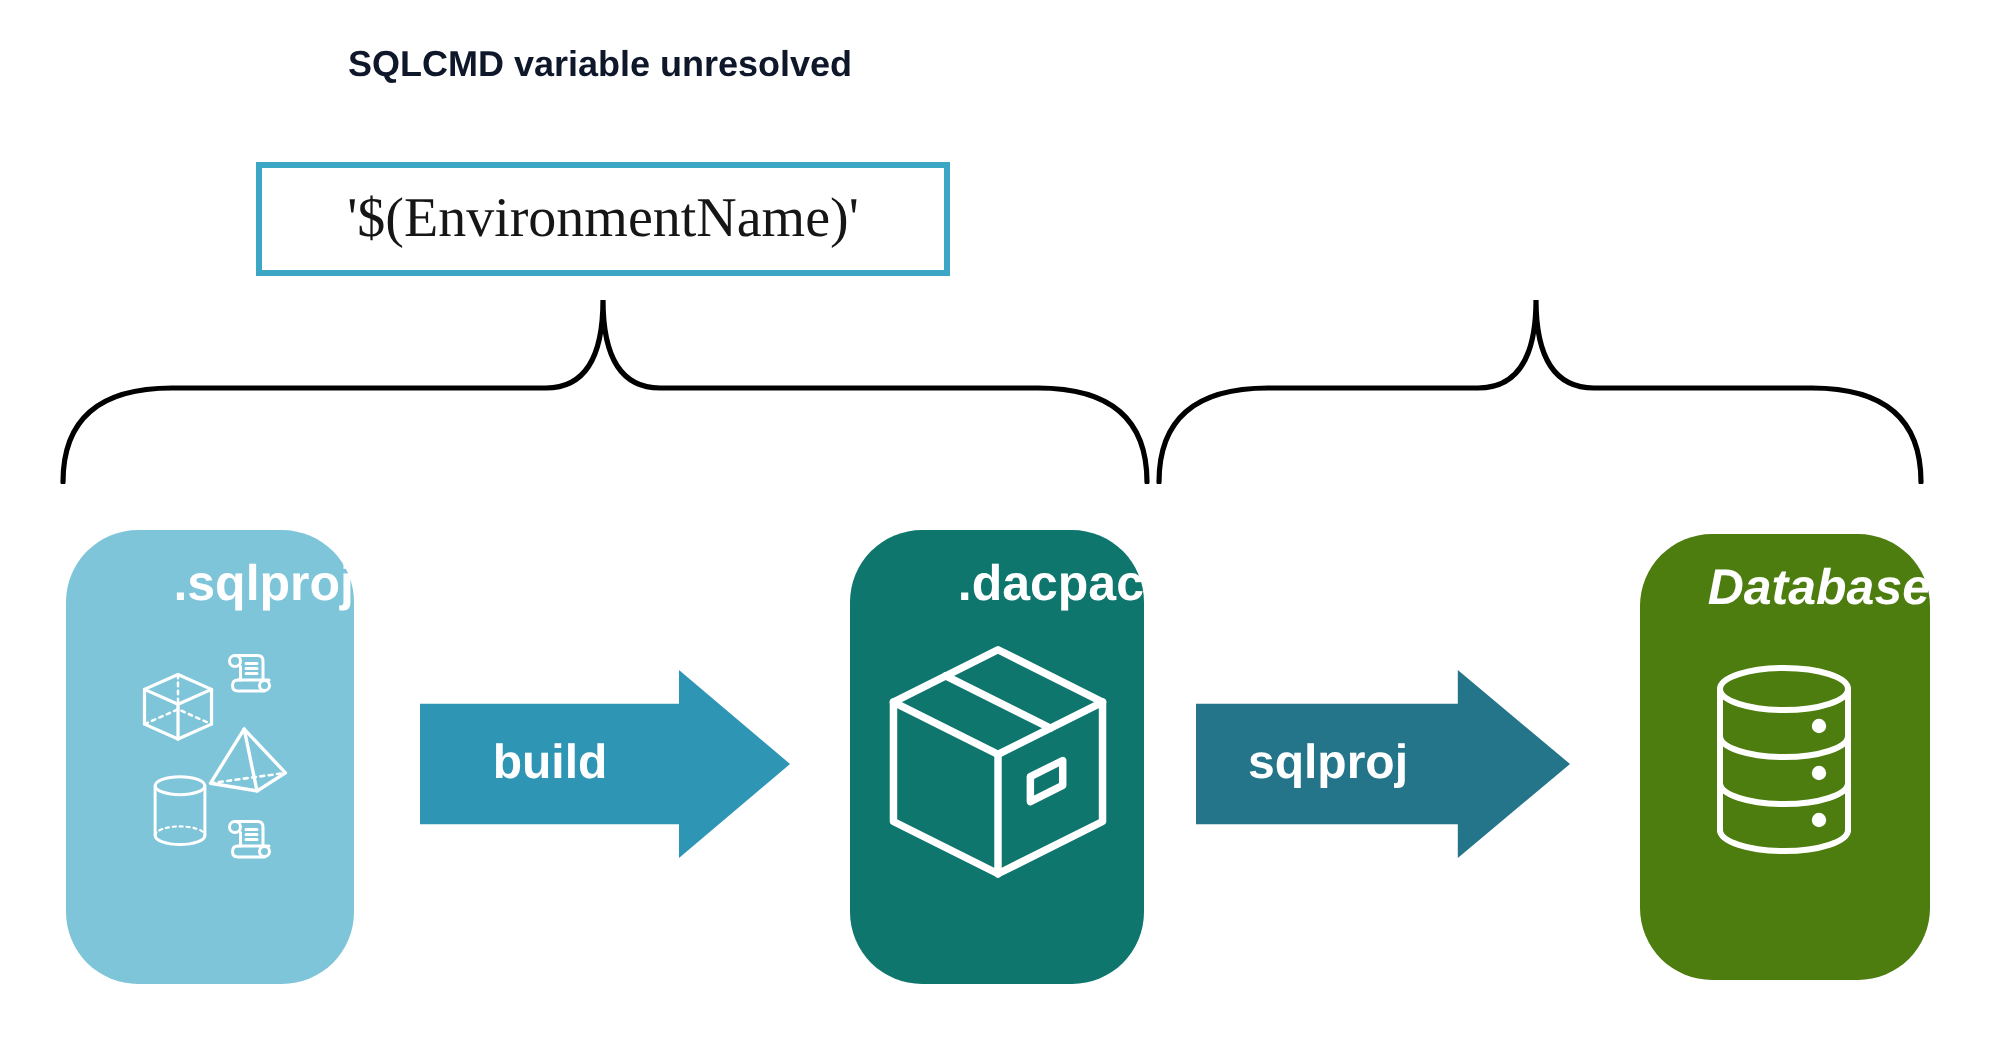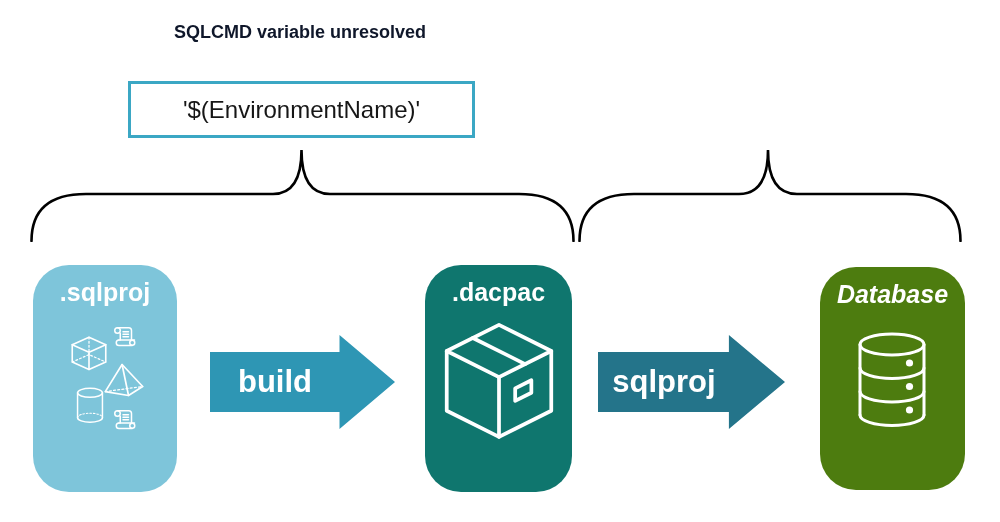--- a/index.html
+++ b/index.html
@@ -13,46 +13,46 @@
   }
   .heading.left{left:105px;width:390px;}
   .heading.right{left:598px;width:340px;}
   .codebox{
     position:absolute;top:81px;height:57px;border:3px solid #3BA7C4;background:#fff;
     display:flex;align-items:center;justify-content:center;box-sizing:border-box;
   }
   .codebox.left{left:128px;width:347px;}
   .codebox.right{left:667px;width:203px;}
   .codetext{
-    font-family:Liberation Sans, sans-serif;
-    font-size:24px;color:#161616;white-space:pre;
+    font-family:Liberation Serif, serif;
+    font-size:28px;color:#161616;white-space:pre;
   }
   .brace{position:absolute;top:148px;}
   .brace.left{left:30px;}
   .brace.right{left:578px;}
   .stage{
     position:absolute;top:265px;height:227px;border-radius:36px;
   }
   .stage.sqlproj{left:33px;width:144px;background:#7EC5DA;}
   .stage.dacpac{left:425px;width:147px;background:#0f766e;}
   .stage.database{left:820px;width:145px;background:#4d7c0f;height:223px;top:267px;font-style:italic;}
   .stage-label{
-    position:absolute;top:13px;left:0;width:100%;text-align:center;
+    position:absolute;top:13px;left:0;width:100%;text-align:right;
     color:#ffffff;font-size:25px;font-weight:bold;
   }
   .mini-icon{position:absolute;}
   .arrow{
     position:absolute;display:block;
     clip-path:polygon(0 18%,70% 18%,70% 0,100% 50%,70% 100%,70% 82%,0 82%);
   }
   .arrow.build{left:210px;top:335px;width:185px;height:94px;background:#2E96B4;}
   .arrow.deploy{left:598px;top:335px;width:187px;height:94px;background:#24748A;}
   .arrow-text{
     position:absolute;top:0;left:0;height:100%;display:flex;align-items:center;justify-content:center;
-    color:#ffffff;font-size:31px;font-weight:bold;
+    color:#ffffff;font-size:24px;font-weight:bold;
   }
   .arrow.build .arrow-text{width:130px;}
   .arrow.deploy .arrow-text{width:132px;}
 </style>
 </head>
 <body>
 
 <div class="canvas">
 
   <div class="heading left">SQLCMD variable unresolved</div>

